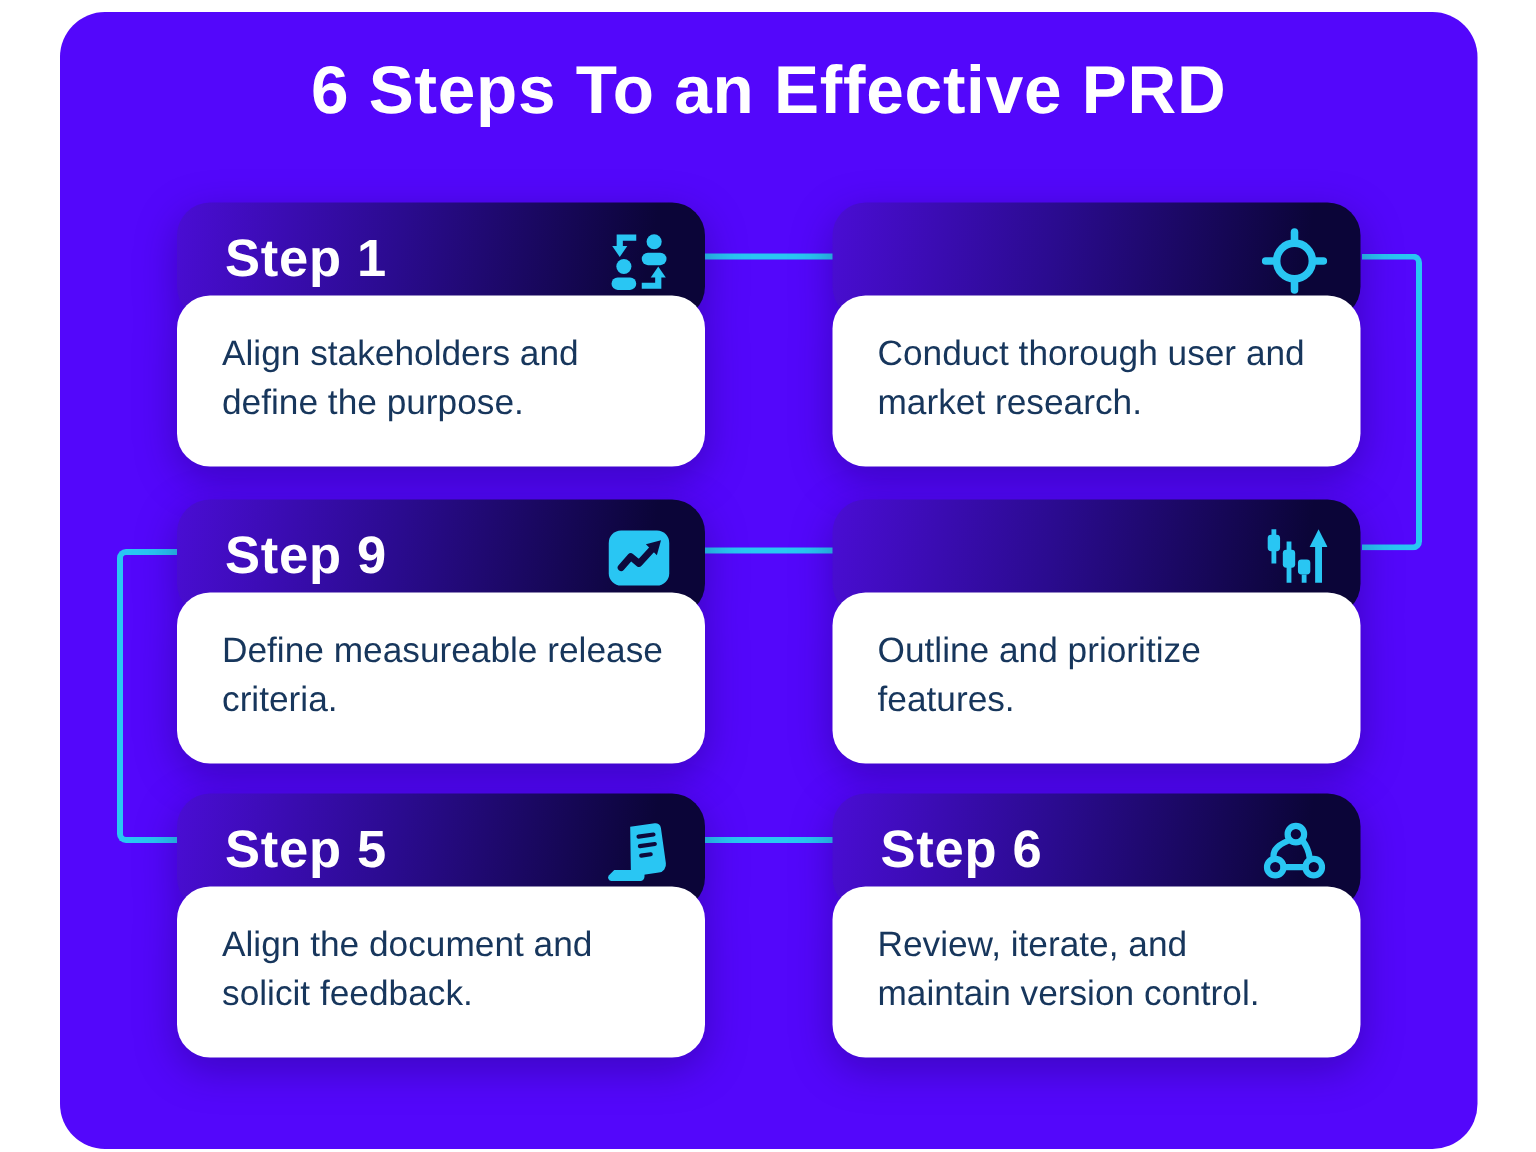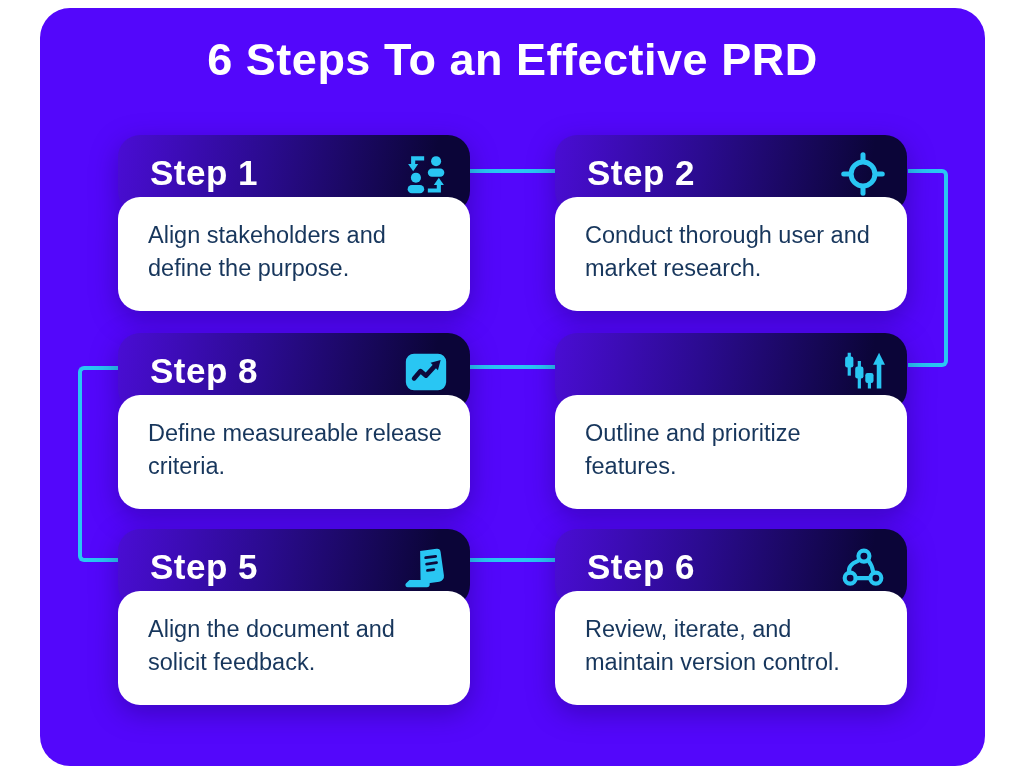--- a/index.html
+++ b/index.html
@@ -79,37 +79,36 @@
         <path class="cyan-stroke" stroke-width="4.5" d="M26 42 H38 V35"></path>
         <polygon class="cyan-fill" points="32.5,36 43.5,36 38,28"></polygon>
       </svg>
     </span>
   </div>
   <div class="card-body">Align stakeholders and define the purpose.</div>
 </div>
 
 <div class="card" style="left:555px;top:135px;">
   <div class="card-header">
-    <span class="step-label">Step 2</span>
     <span class="hdr-icon">
       <svg viewBox="0 0 48 48">
         <circle class="cyan-stroke" stroke-width="5.5" cx="24" cy="24" r="13"></circle>
         <line class="cyan-stroke" stroke-width="5.5" stroke-linecap="round" x1="24" y1="3" x2="24" y2="8"></line>
         <line class="cyan-stroke" stroke-width="5.5" stroke-linecap="round" x1="24" y1="40" x2="24" y2="45"></line>
         <line class="cyan-stroke" stroke-width="5.5" stroke-linecap="round" x1="3" y1="24" x2="8" y2="24"></line>
         <line class="cyan-stroke" stroke-width="5.5" stroke-linecap="round" x1="40" y1="24" x2="45" y2="24"></line>
       </svg>
     </span>
   </div>
   <div class="card-body">Conduct thorough user and market research.</div>
 </div>
 
 <div class="card" style="left:118px;top:333px;">
   <div class="card-header">
-    <span class="step-label">Step 8</span>
+    <span class="step-label">Step 9</span>
     <span class="hdr-icon">
       <svg viewBox="0 0 48 48">
         <rect class="cyan-fill" x="2" y="4" width="44" height="40" rx="9"></rect>
         <polyline class="dark-stroke" stroke-width="5" stroke-linecap="round" stroke-linejoin="round" points="11,31 18,23 24,28 35,16"></polyline>
         <polygon fill="#0D0A3C" points="29,14 40,11 37,22"></polygon>
       </svg>
     </span>
   </div>
   <div class="card-body">Define measureable release criteria.</div>
 </div>

